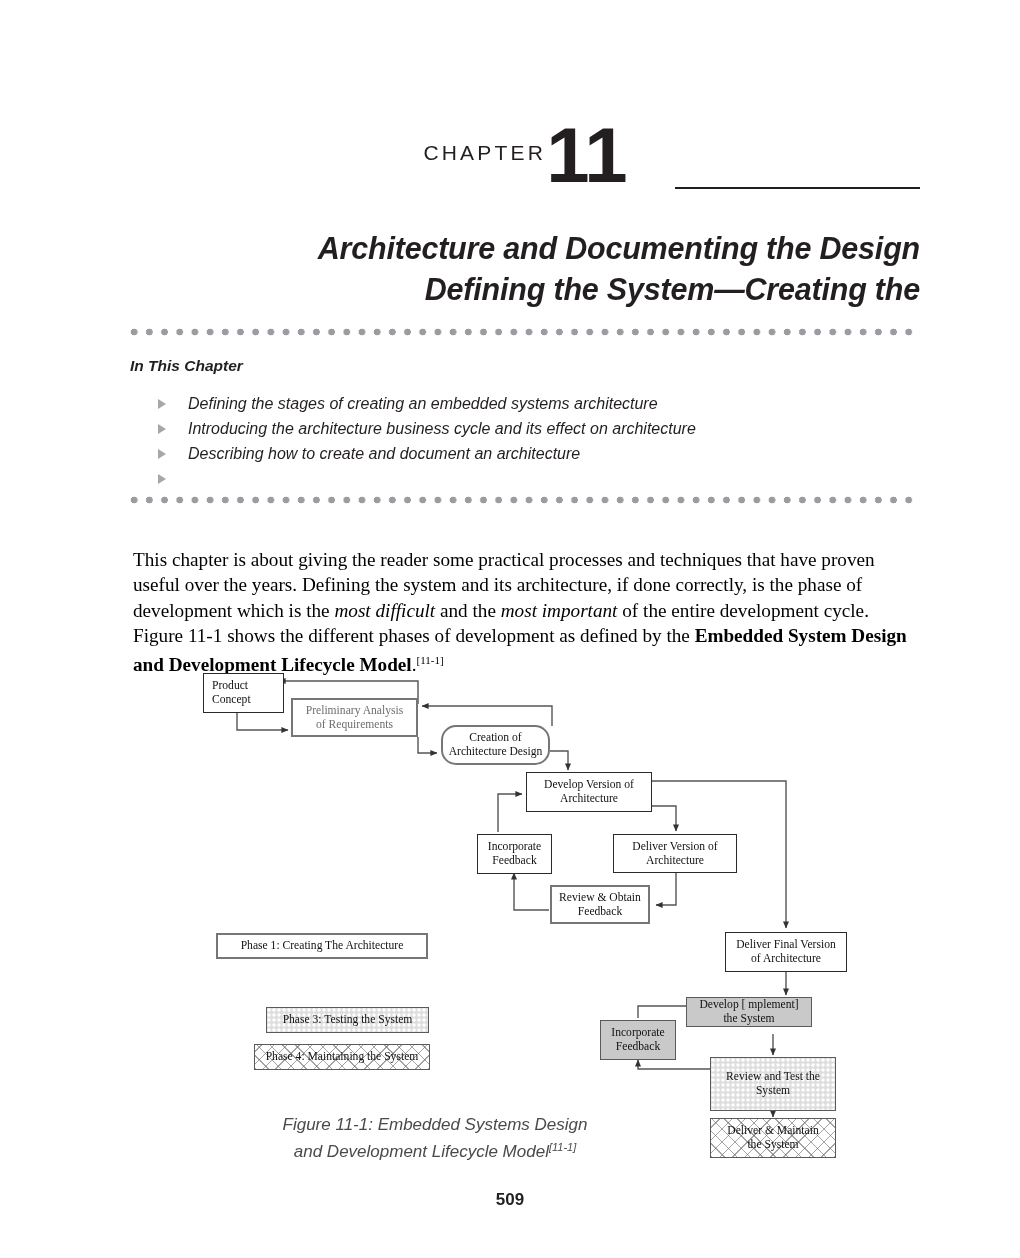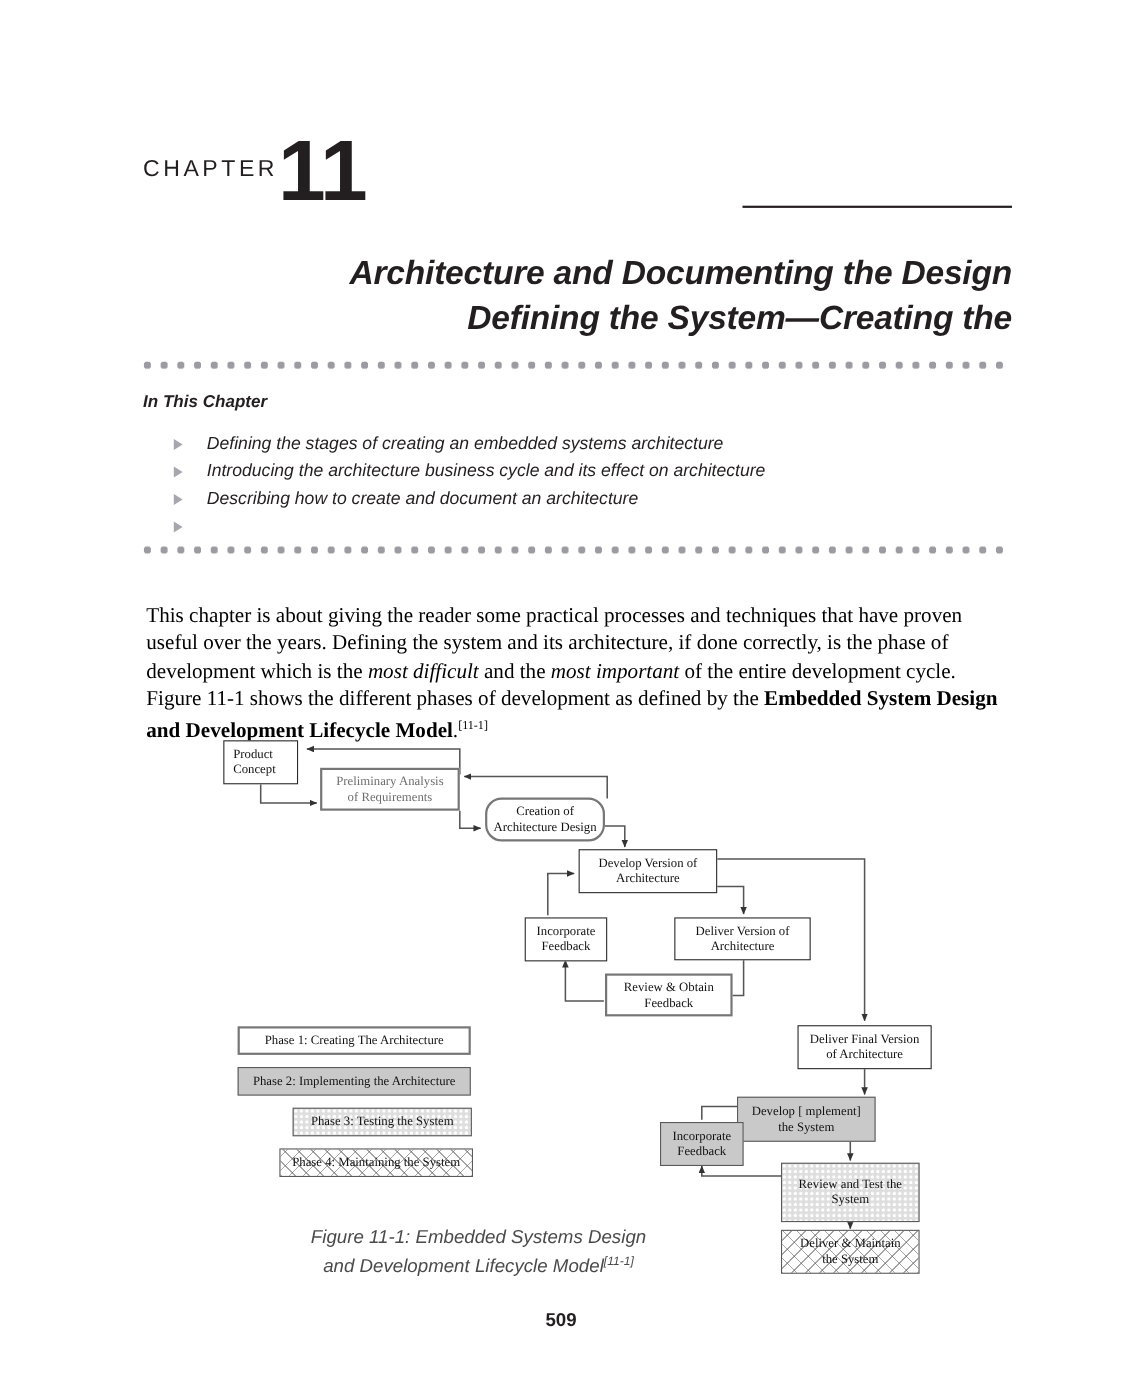--- a/index.html
+++ b/index.html
@@ -15,21 +15,21 @@
     color: #000000;
     overflow: hidden;
   }
 
   
   .chapter-head {
     position: absolute;
     left: 130px;
     top: 110px;
     width: 790px;
-    text-align: left;
+    text-align: center;
   }
   .chapter-word {
     font-family: "Liberation Sans", sans-serif;
     font-size: 21px;
     letter-spacing: 3.2px;
     color: #231f20;
     vertical-align: 22px;
     font-weight: 400;
   }
   .chapter-num {
@@ -289,21 +289,21 @@
     <path d="M 711,1069 L 638,1069 L 638,1060"></path>
 
     <path d="M 638,1018 L 638,1006 L 705,1006"></path>
 
     <path d="M 773,1094 L 773,1117"></path>
   </g>
 </svg>
 
 <div class="figure">
 
-  <div class="fig-box bd-thin fill-white txt-left" style="left:203px; top:673px; width:68px; height:40px;">
+  <div class="fig-box bd-thin fill-white txt-left" style="left:203px; top:673px; width:81px; height:40px;">
     <span class="ln">Product</span>
     <span class="ln">Concept</span>
   </div>
 
   <div class="fig-box bd-thick fill-white" style="left:291px; top:698px; width:127px; height:39px;">
     <span class="ln txt-gray">Preliminary Analysis</span>
     <span class="ln txt-gray">of  Requirements</span>
   </div>
 
   <div class="fig-box bd-thick fill-white" style="left:441px; top:725px; width:109px; height:40px;border-radius:15px;">
@@ -319,31 +319,31 @@
   <div class="fig-box bd-thin fill-white" style="left:477px; top:834px; width:75px; height:40px;">
     <span class="ln">Incorporate</span>
     <span class="ln">Feedback</span>
   </div>
 
   <div class="fig-box bd-thin fill-white" style="left:613px; top:834px; width:124px; height:39px;">
     <span class="ln">Deliver Version of</span>
     <span class="ln">Architecture</span>
   </div>
 
-  <div class="fig-box bd-thick fill-white" style="left:550px; top:885px; width:116px; height:39px;">
+  <div class="fig-box bd-thick fill-white" style="left:550px; top:885px; width:100px; height:39px;">
     <span class="ln">Review &amp; Obtain</span>
     <span class="ln">Feedback</span>
   </div>
 
   <div class="fig-box bd-thin fill-white" style="left:725px; top:932px; width:122px; height:40px;">
     <span class="ln">Deliver Final Version</span>
     <span class="ln">of Architecture</span>
   </div>
 
-  <div class="fig-box bd-med fill-gray" style="left:670px; top:997px; width:126px; height:41px;">
+  <div class="fig-box bd-med fill-gray" style="left:686px; top:997px; width:126px; height:30px;">
     <span class="ln">Develop [ mplement]</span>
     <span class="ln">the System</span>
   </div>
 
   <div class="fig-box bd-med fill-gray" style="left:600px; top:1020px; width:76px; height:40px;">
     <span class="ln">Incorporate</span>
     <span class="ln">Feedback</span>
   </div>
 
   <div class="fig-box bd-med fill-dots" style="left:710px; top:1057px; width:126px; height:54px;">
@@ -353,23 +353,20 @@
 
   <div class="fig-box bd-med fill-cross" style="left:710px; top:1118px; width:126px; height:40px;">
     <span class="ln">Deliver &amp; Maintain</span>
     <span class="ln">the System</span>
   </div>
 
   <div class="fig-box bd-thick fill-white" style="left:216px; top:933px; width:212px; height:26px;">
     <span class="ln">Phase 1: Creating The Architecture</span>
   </div>
 
-  <div class="fig-box bd-med fill-gray" style="left:216px; top:970px; width:212px; height:26px;">
-    <span class="ln">Phase 2: Implementing the Architecture</span>
-  </div>
 
   <div class="fig-box bd-med fill-dots" style="left:266px; top:1007px; width:163px; height:26px;">
     <span class="ln">Phase 3: Testing the System</span>
   </div>
 
   <div class="fig-box bd-med fill-cross" style="left:254px; top:1044px; width:176px; height:26px;">
     <span class="ln">Phase 4: Maintaining the System</span>
   </div>
 
 </div>

